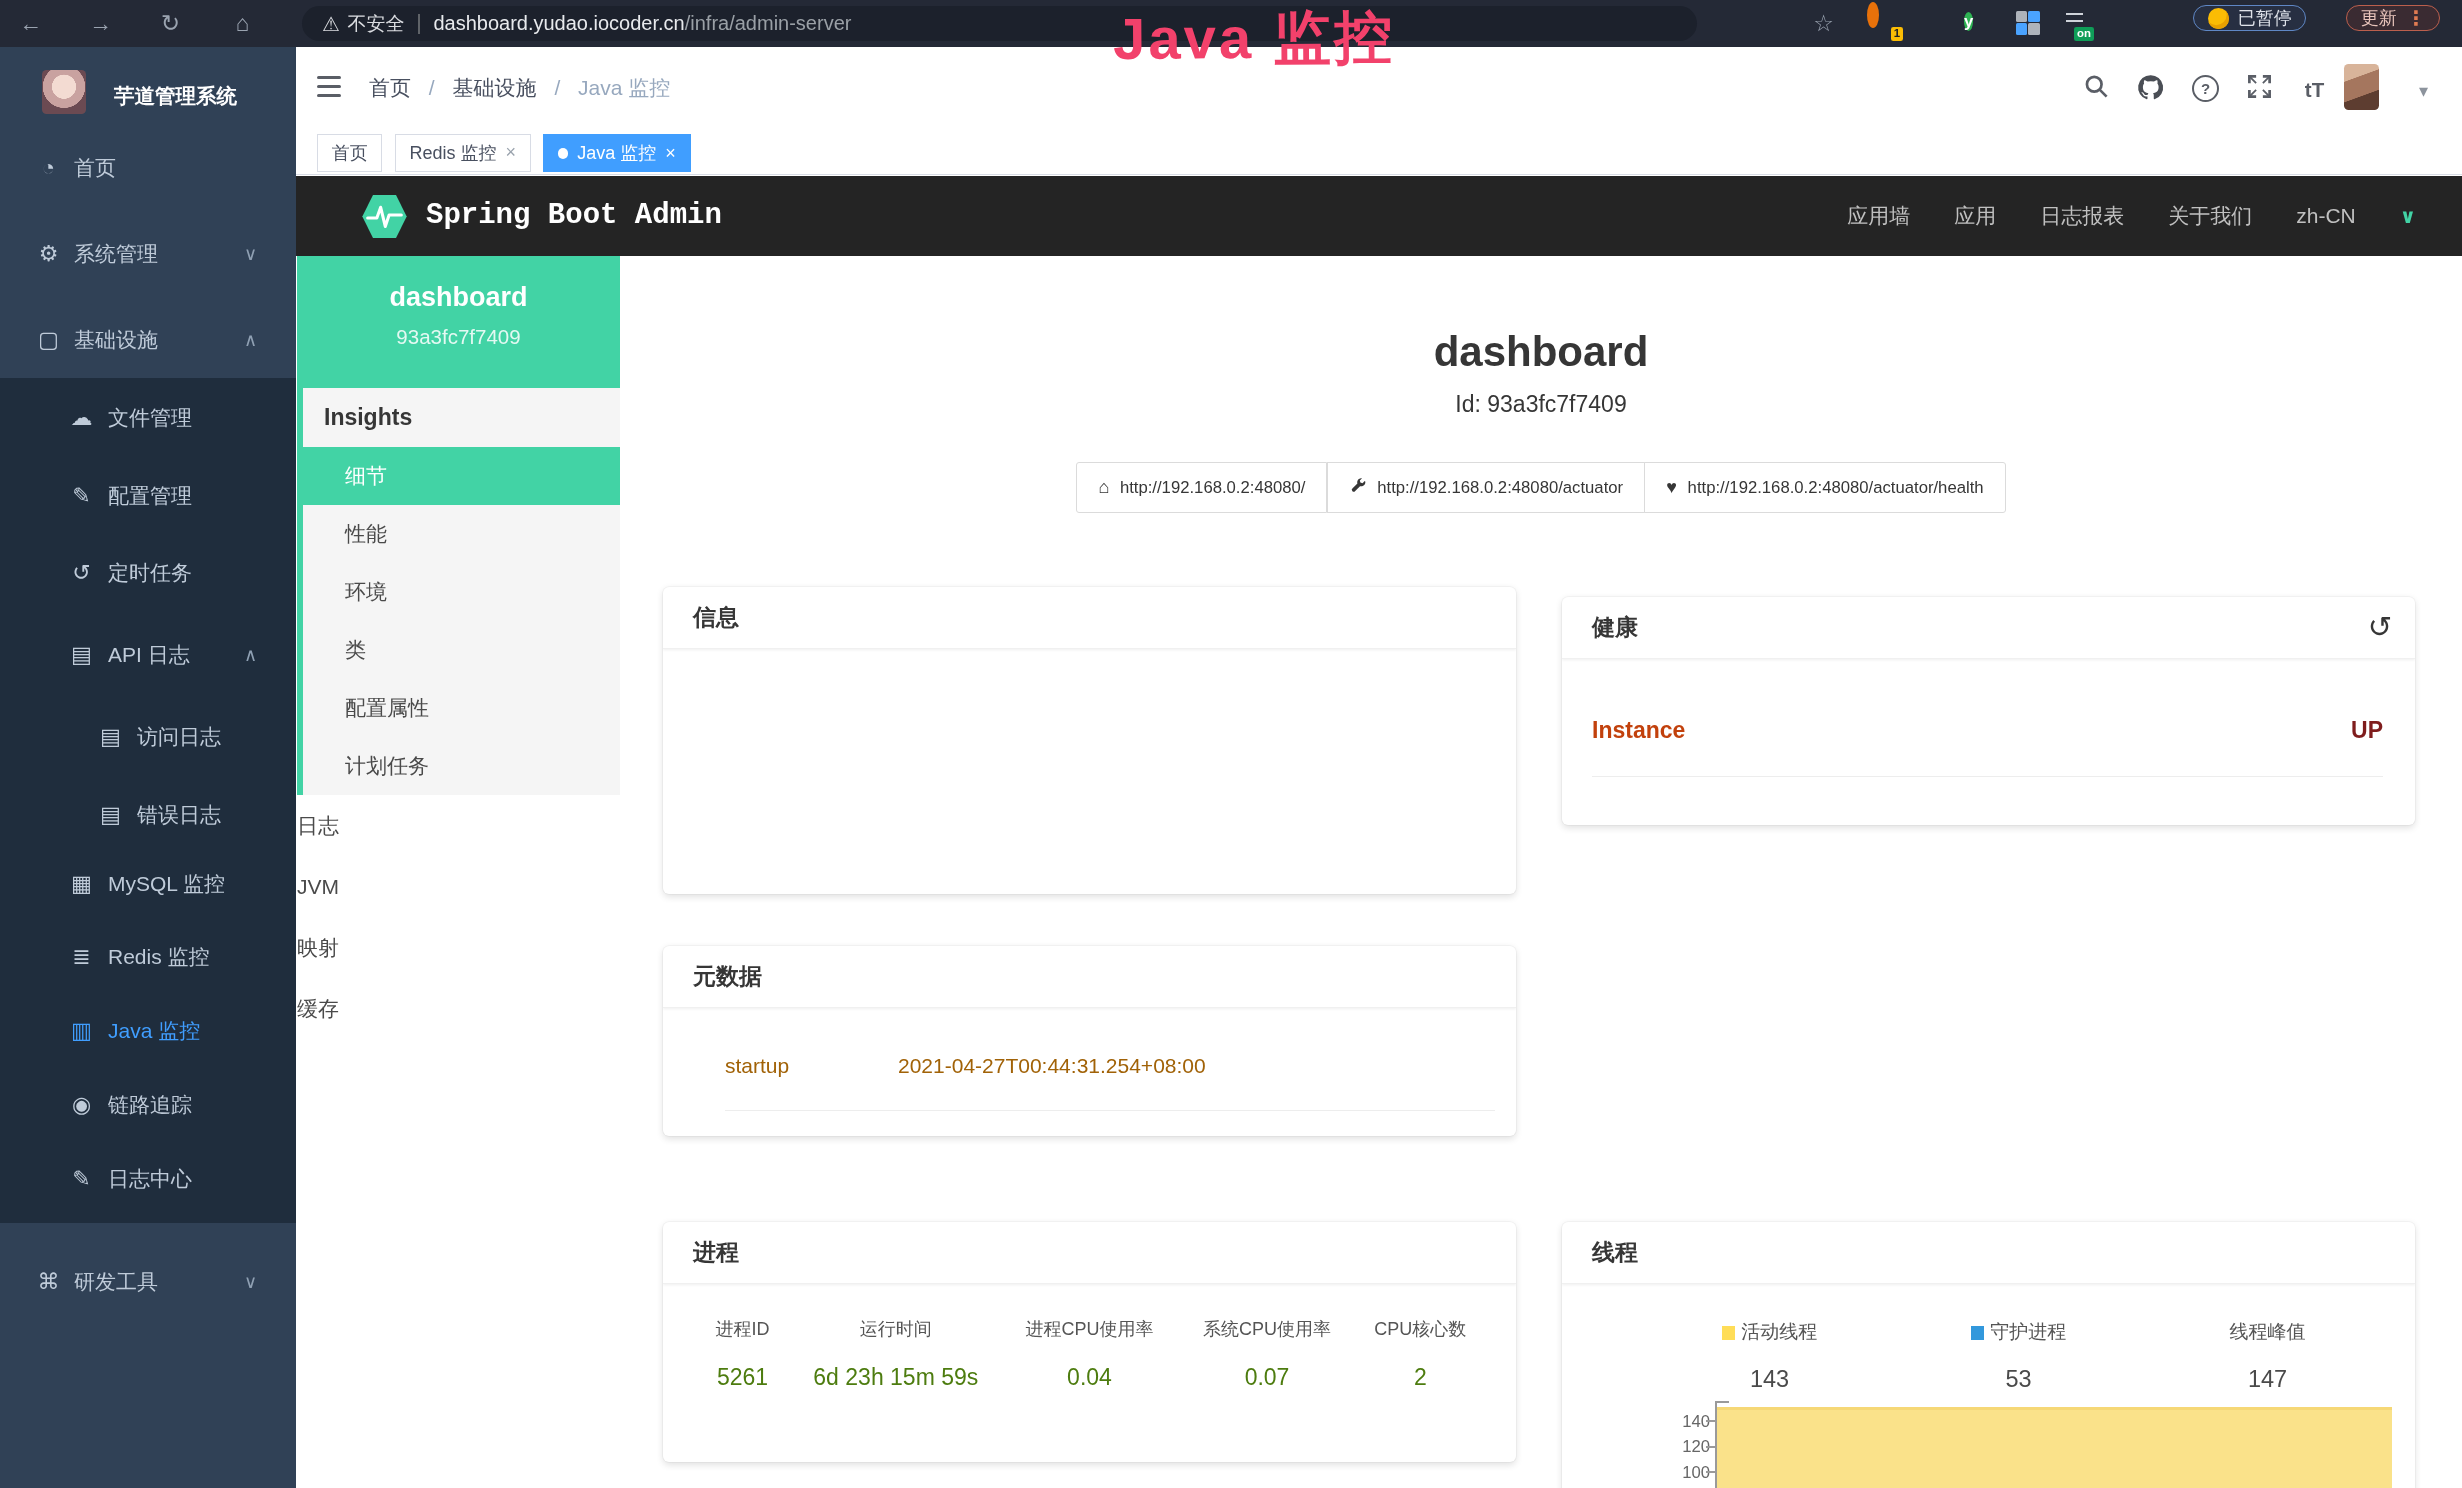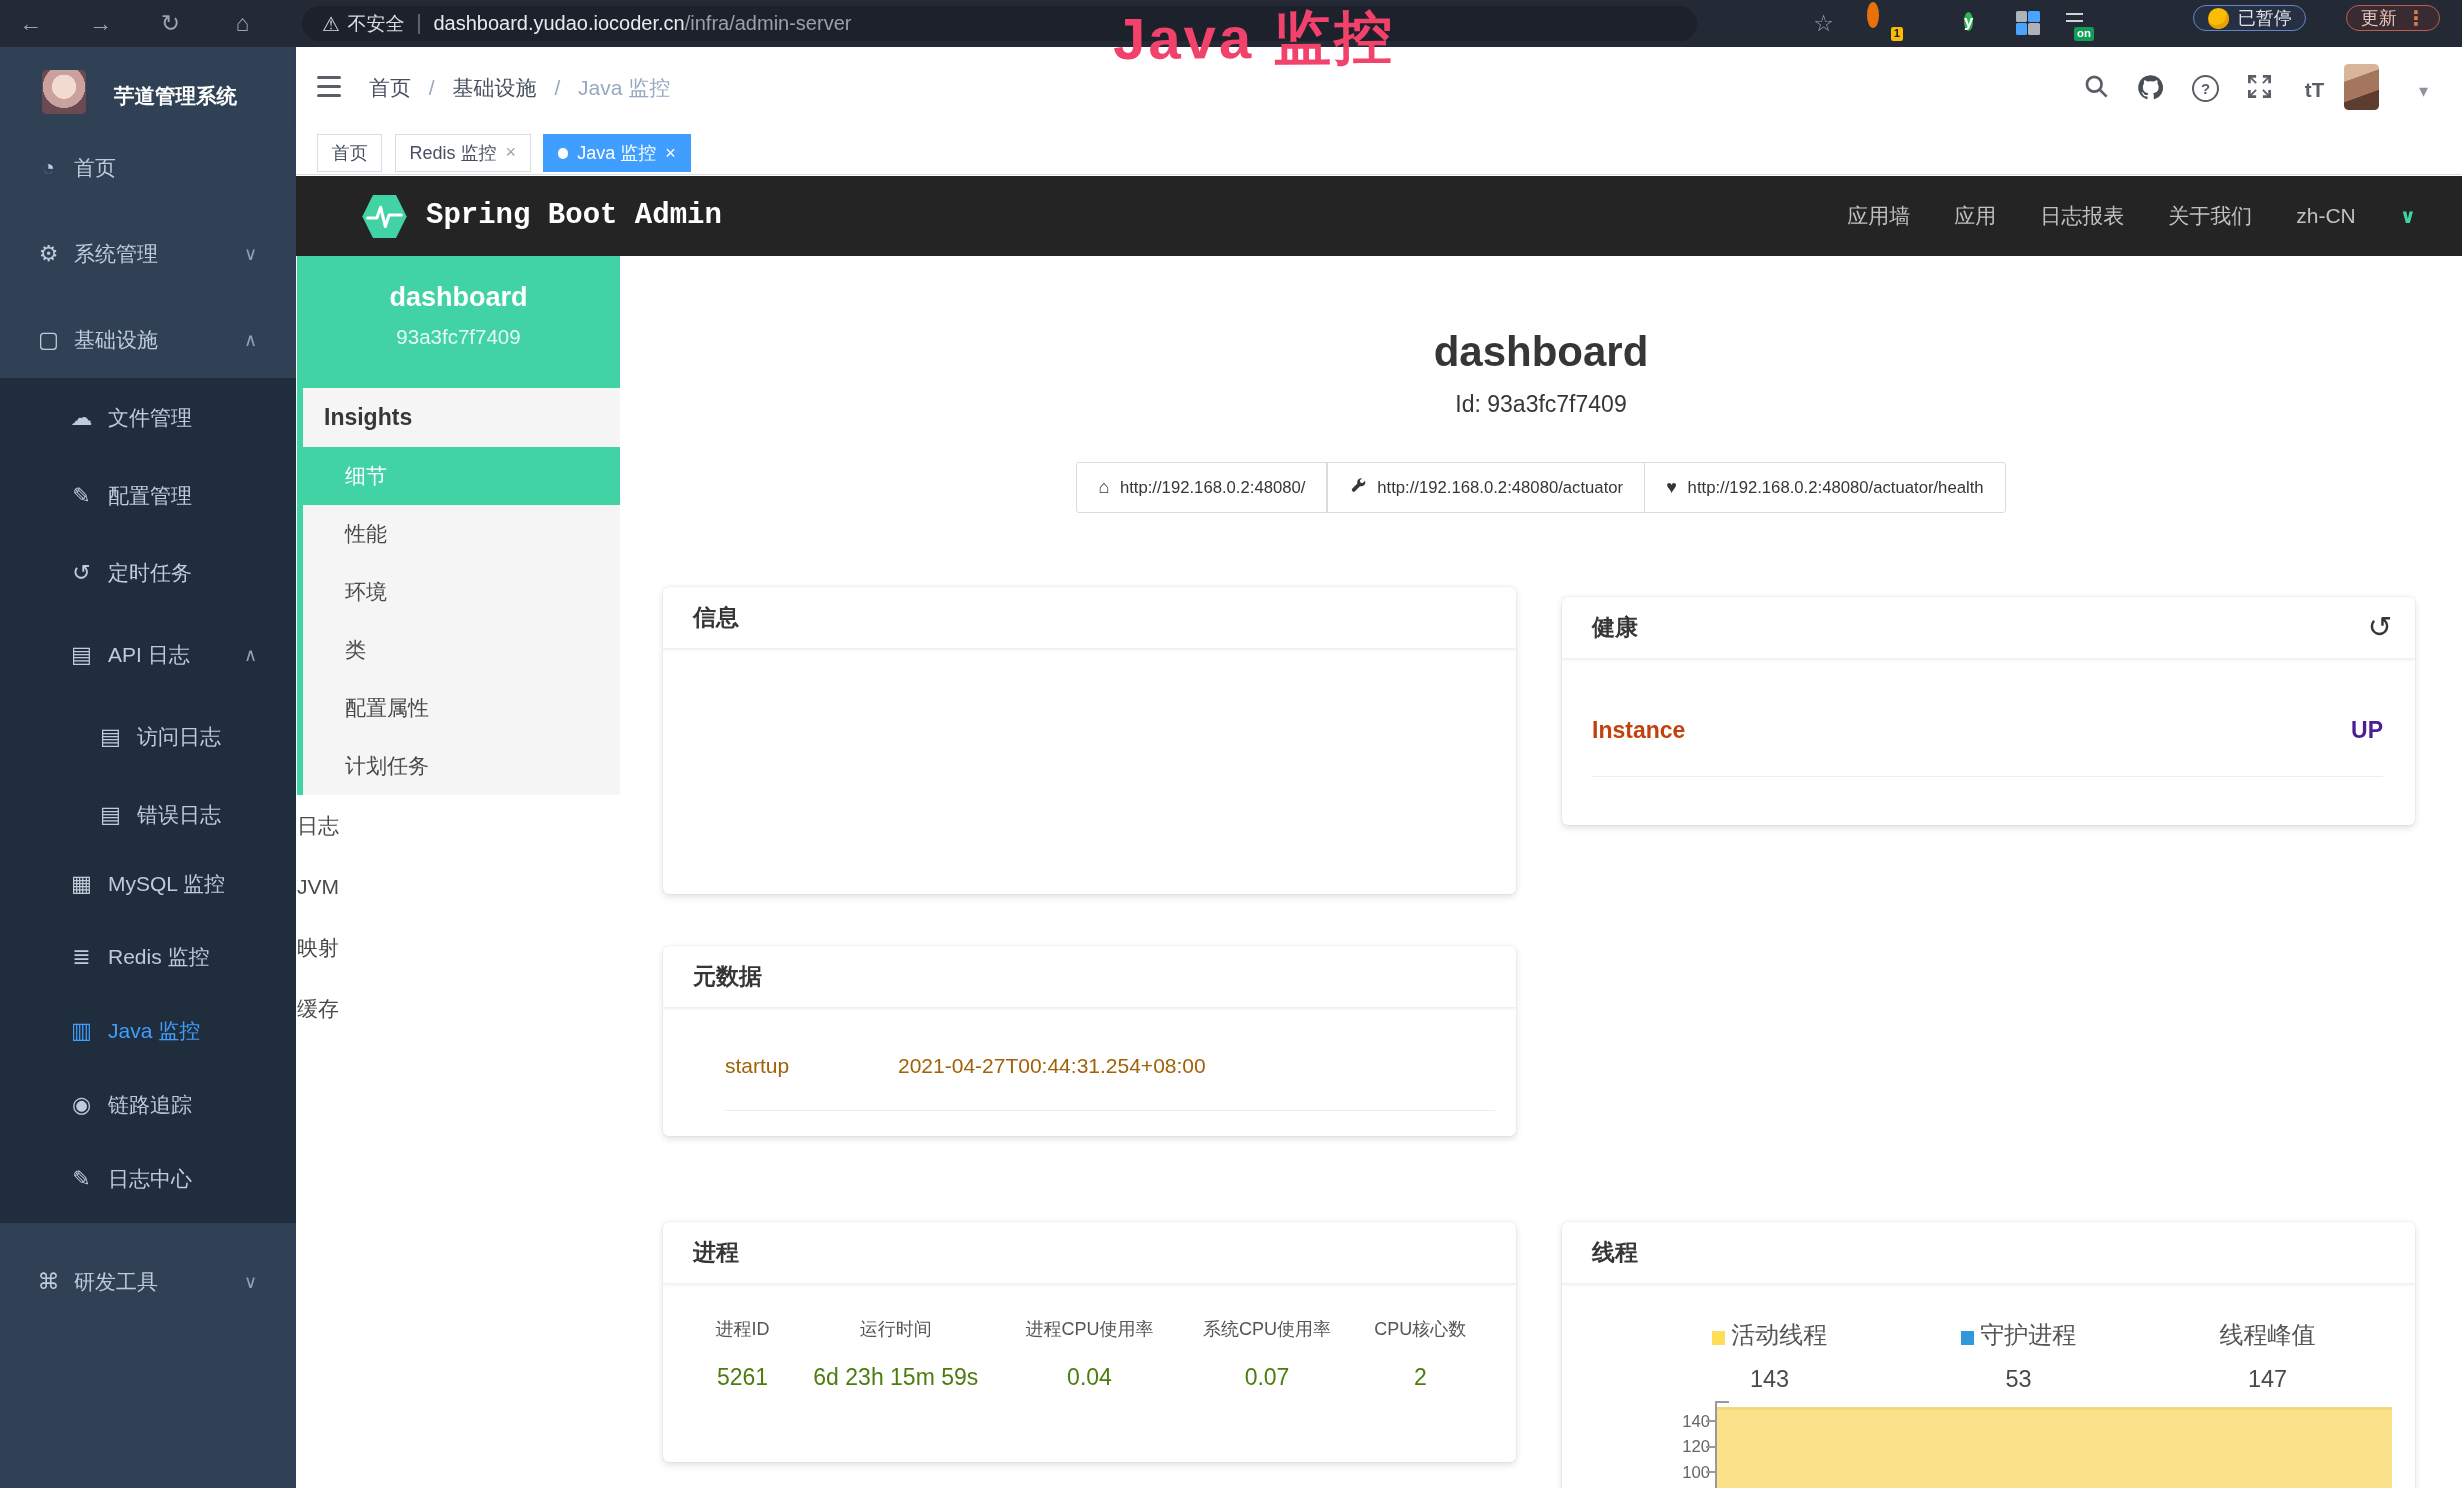--- a/index.html
+++ b/index.html
@@ -121,33 +121,33 @@
   .card.meta{left:43px;top:690px;width:853px;height:190px;}
   .card.process{left:43px;top:966px;width:853px;height:240px;}
   .card.threads{left:942px;top:966px;width:853px;height:561px;}
   .kv{display:flex;margin:0 21px 0 53px;padding:61px 0 38px;border-bottom:1.5px solid #ededed;}
   .kv .k{width:144px;font-size:21px;color:#4a4a4a;}
   .kv .v{font-size:21px;color:#4a4a4a;line-height:33px;}
   .v .ind{padding-left:16.7px;}
   .hrow{display:flex;justify-content:space-between;margin:0 32px 0 30px;padding:58px 0 32px;
         border-bottom:1.5px solid #ededed;font-size:23px;}
   .hrow .hl{color:#c2410c;font-weight:600;}
-  .hrow .up{color:#4c1d95;font-weight:700;}
+  .hrow .up{color:#7f1d1d;font-weight:700;}
   .kv2{display:flex;margin:0 21px 0 62px;padding:46px 0 32px;border-bottom:1.5px solid #ededed;
        font-size:21px;color:#a16207;}
   .kv2 .k2{width:173px;}
   .ptable{margin:33px 23px 0;}
   .prow{display:flex;text-align:center;}
   .prow span{display:block;}
   .pc1{width:14%;} .pc2{width:24%;} .pc3{width:24%;} .pc4{width:20%;} .pc5{width:18%;}
   .ph span{font-size:18px;color:#555;}
   .pv{margin-top:23px;}
   .pv span{font-size:23px;color:#4d7c0f;}
   .legend{position:absolute;top:97px;left:83px;right:23px;display:flex;}
-  .lcol{flex:1;text-align:center;font-size:24px;color:#555;}
+  .lcol{flex:1;text-align:center;font-size:19px;color:#555;}
   .sq{display:inline-block;width:13.7px;height:13.7px;margin-right:6px;vertical-align:-1.5px;}
   .tvals{position:absolute;top:144px;left:83px;right:23px;display:flex;}
   .tvals .lcol{font-size:23.5px;color:#4a4a4a;}
   .ytick{position:absolute;left:76px;width:72px;text-align:right;font-size:16.7px;color:#666;}
   .ytdash{position:absolute;left:144px;width:9px;height:2.3px;background:#9a9a9a;}
   .yaxis{position:absolute;left:153px;top:179px;width:2.3px;height:394px;background:#9a9a9a;}
   .ytop{position:absolute;left:153px;top:179px;width:13.7px;height:2.3px;background:#9a9a9a;}
   .area{position:absolute;left:155px;right:23px;top:185px;height:379px;background:#fae28a;
         border-top:3px solid #f6d876;}
 </style>

